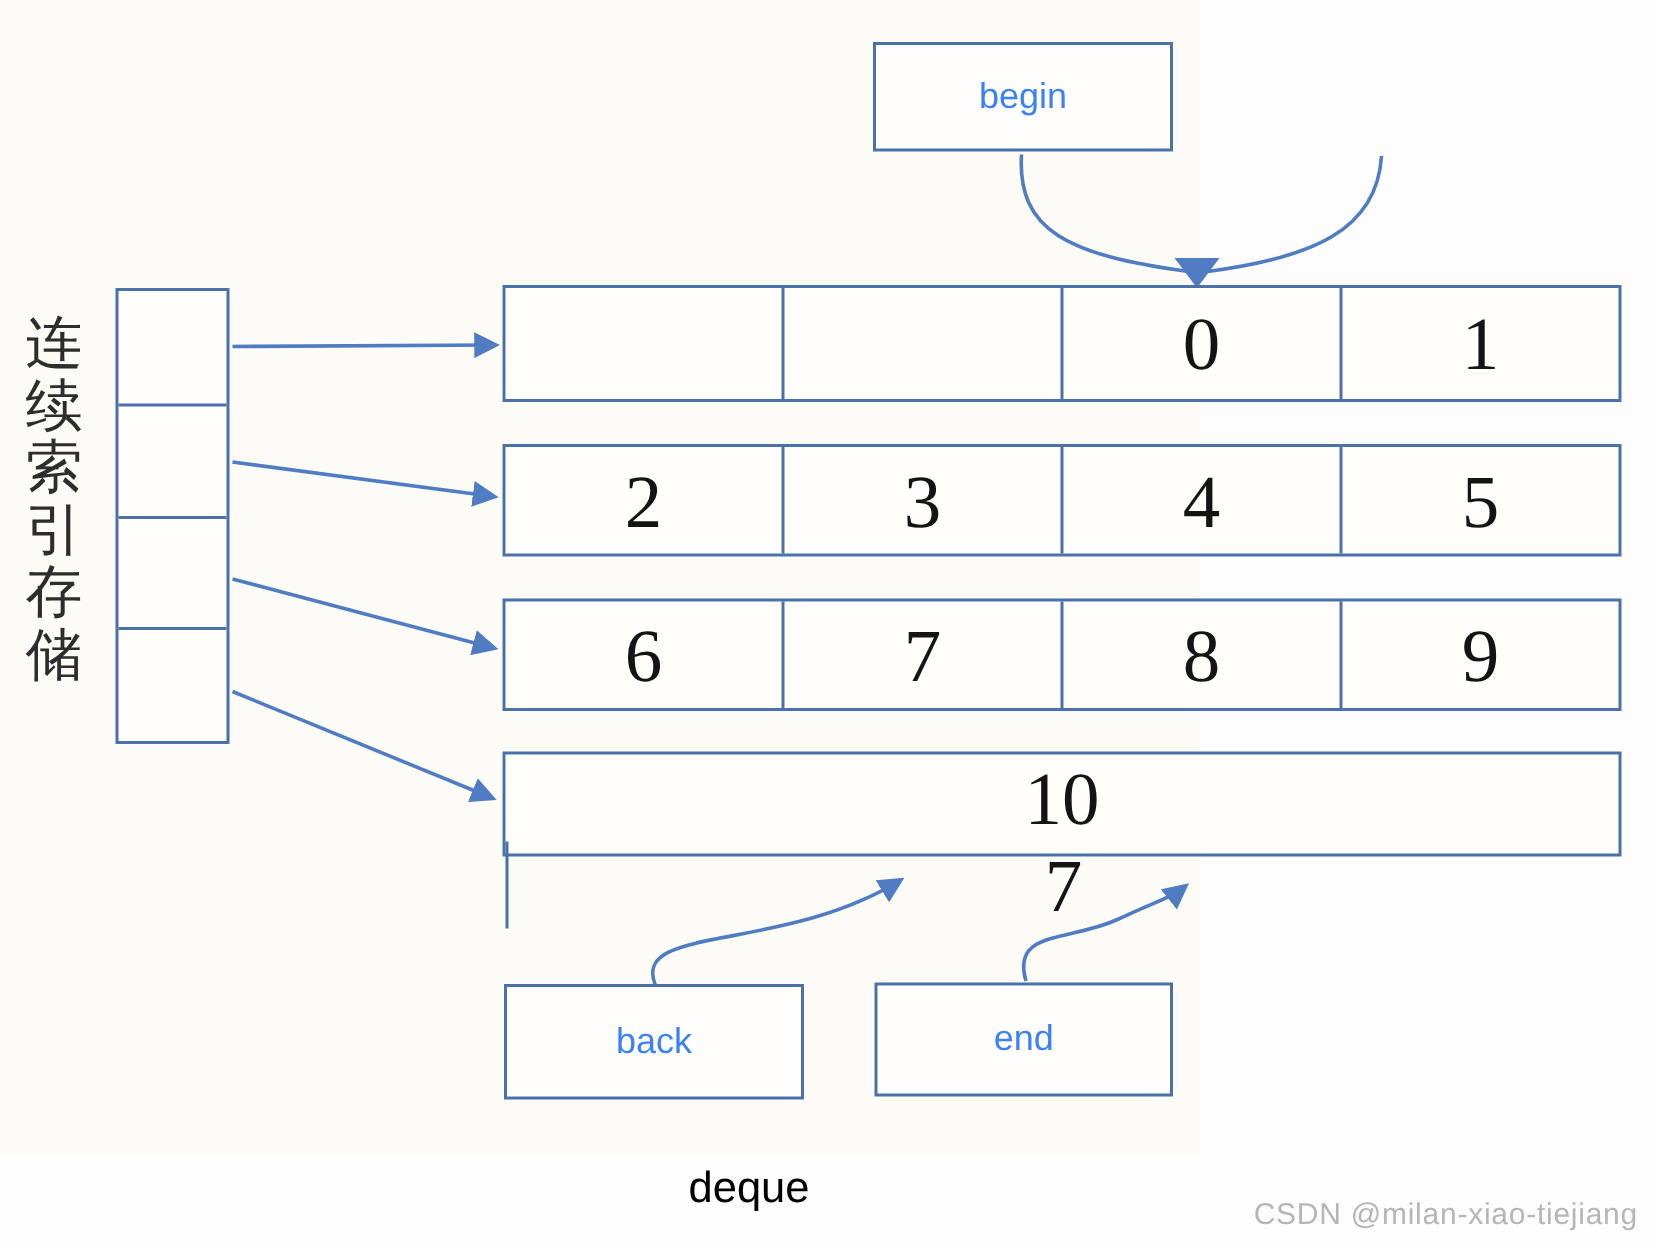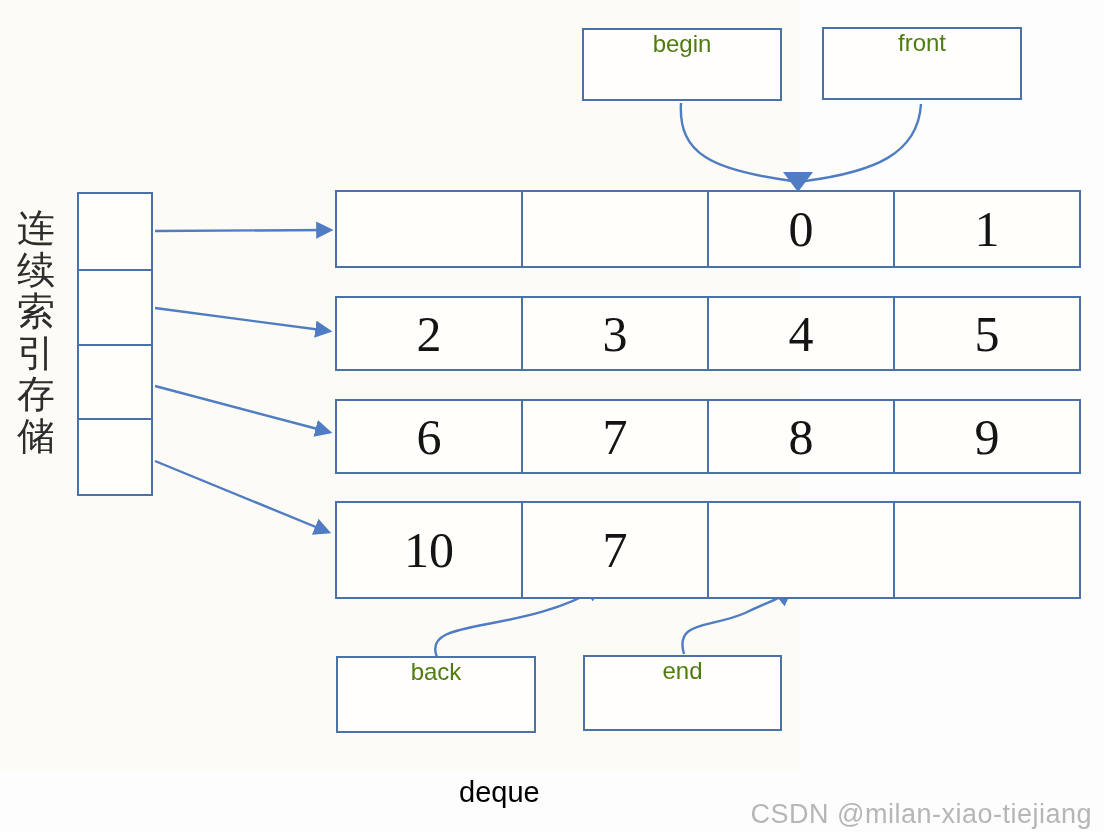--- a/index.html
+++ b/index.html
@@ -15,22 +15,22 @@
   .bg-strip{position:absolute;}
   #bg-right{left:800px;top:0;width:304px;height:832px;background:#fdfdfd;}
   #bg-bottom{left:0;top:770px;width:1104px;height:62px;background:#fdfdfd;}
 
   svg.arrow-layer{position:absolute;left:0;top:0;pointer-events:none;}
 
   .ptr-box{
     position:absolute;
     border:2.5px solid #4a72a8;
     background:#fffefc;
-    display:flex;justify-content:center;
-    font-size:24px;color:#4d7c0f;
+    display:flex;align-items:center;justify-content:center;
+    font-size:24px;color:#3b82f6;
     box-sizing:border-box;
   }
   #begin-box{left:582px;top:28px;width:200px;height:73px;}
   #front-box{left:822px;top:27px;width:200px;height:73px;}
   #back-box{left:336px;top:656px;width:200px;height:77px;}
   #end-box{left:583px;top:655px;width:199px;height:76px;}
 
   #index-column{
     position:absolute;left:77px;top:192px;width:76px;height:304px;
     border:2.4px solid #4a72a8;background:#fffefb;box-sizing:border-box;
@@ -39,21 +39,21 @@
   #index-column .idx-cell + .idx-cell{border-top:2.4px solid #4a72a8;}
 
   .array-row{
     position:absolute;left:335px;width:746px;
     border:2.5px solid #4a72a8;background:#fffefb;
     display:flex;box-sizing:border-box;
   }
   #row-0{top:190px;height:78px;}
   #row-1{top:296px;height:75px;}
   #row-2{top:399px;height:75px;}
-  #row-3{top:501px;height:98px;}
+  #row-3{top:501px;height:70px;flex-direction:column;}
   .array-row .cell{
     flex:1;display:flex;align-items:center;justify-content:center;
     font-family:"Liberation Serif","DejaVu Serif",serif;
     font-size:50px;color:#141414;box-sizing:border-box;
   }
   .array-row .cell + .cell{border-left:2.3px solid #4a72a8;}
 
   #side-label{
     position:absolute;left:10px;top:208px;width:52px;
     font-family:"DejaVu Serif",serif;
@@ -61,21 +61,21 @@
     text-align:center;
   }
   #side-label span{display:block;}
 
   #diagram-title{
     position:absolute;left:459px;top:776px;width:200px;
     text-align:left;font-size:29px;color:#000;
   }
   #watermark{
     position:absolute;right:12px;top:799px;
-    font-size:27px;color:#b6b6b6;letter-spacing:0.5px;
+    font-size:20px;color:#b6b6b6;letter-spacing:0.5px;
   }
 </style>
 </head>
 <body>
 
 <div id="canvas">
 
   <div id="bg-right" class="bg-strip"></div>
   <div id="bg-bottom" class="bg-strip"></div>
 
@@ -94,23 +94,20 @@
     <path d="M 155,308 L 329,331" stroke="#4f7cc2" stroke-width="2.4" fill="none" marker-end="url(#ah)"></path>
     <path d="M 155,386 L 329,432" stroke="#4f7cc2" stroke-width="2.4" fill="none" marker-end="url(#ah)"></path>
     <path d="M 155,461 L 328,532" stroke="#4f7cc2" stroke-width="2.4" fill="none" marker-end="url(#ah)"></path>
 
     <path d="M 437,657 C 420,616 520,636 600,587" stroke="#4f7cc2" stroke-width="2.4" fill="none" marker-end="url(#ah)"></path>
     <path d="M 684,654 C 674,620 712,628 745,613 C 770,601 780,599 790,591" stroke="#4f7cc2" stroke-width="2.4" fill="none" marker-end="url(#ah)"></path>
   </svg>
 
   <div id="begin-box" class="ptr-box">
     <span>begin</span>
-  </div>
-  <div id="front-box" class="ptr-box">
-    <span>front</span>
   </div>
 
   <div id="side-label">
     <span>连</span>
     <span>续</span>
     <span>索</span>
     <span>引</span>
     <span>存</span>
     <span>储</span>
   </div>

